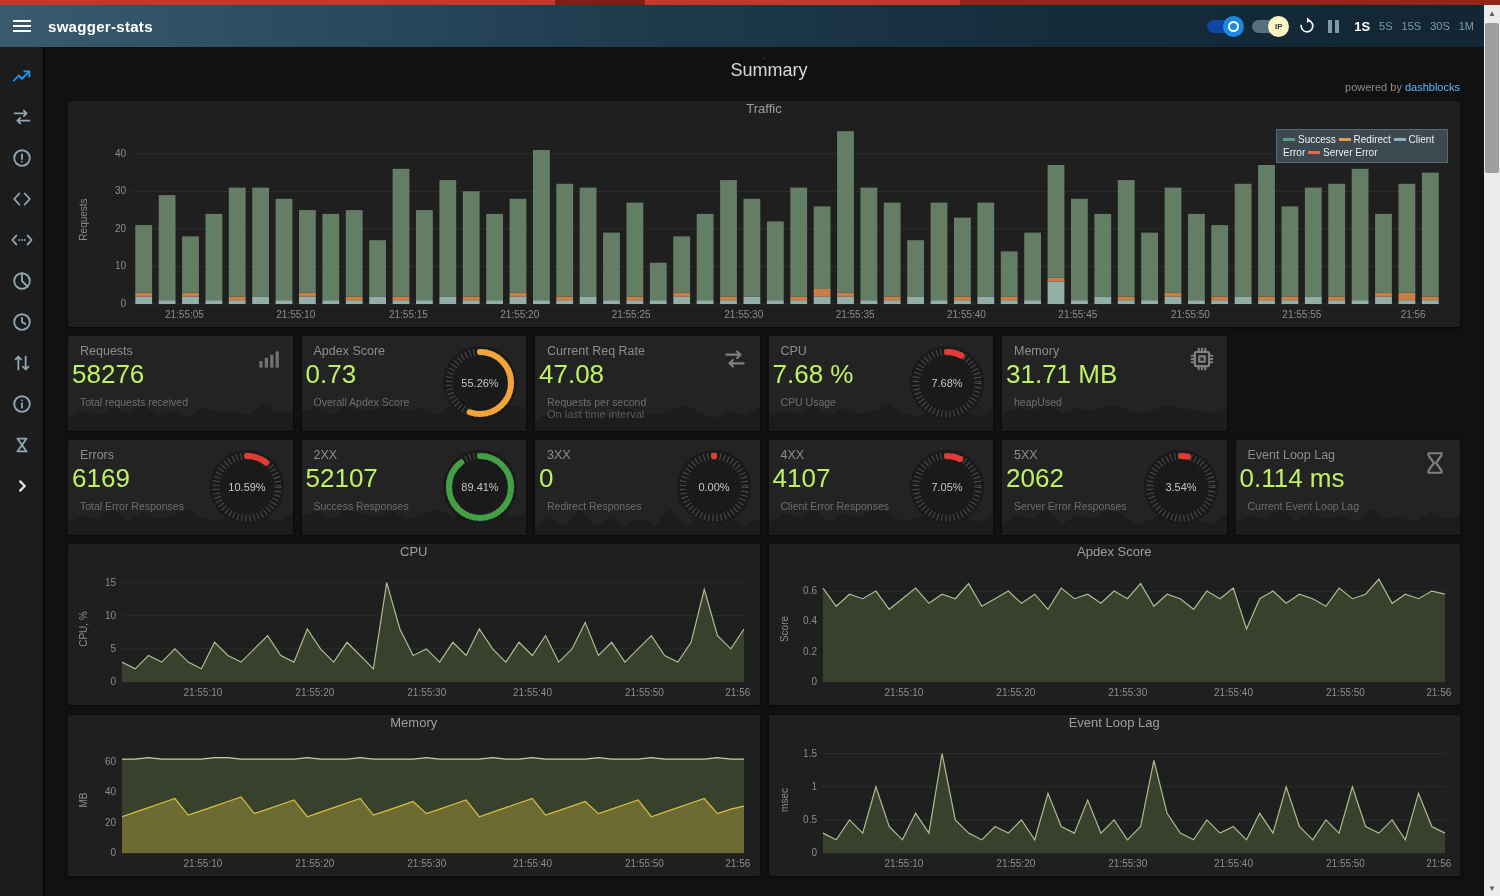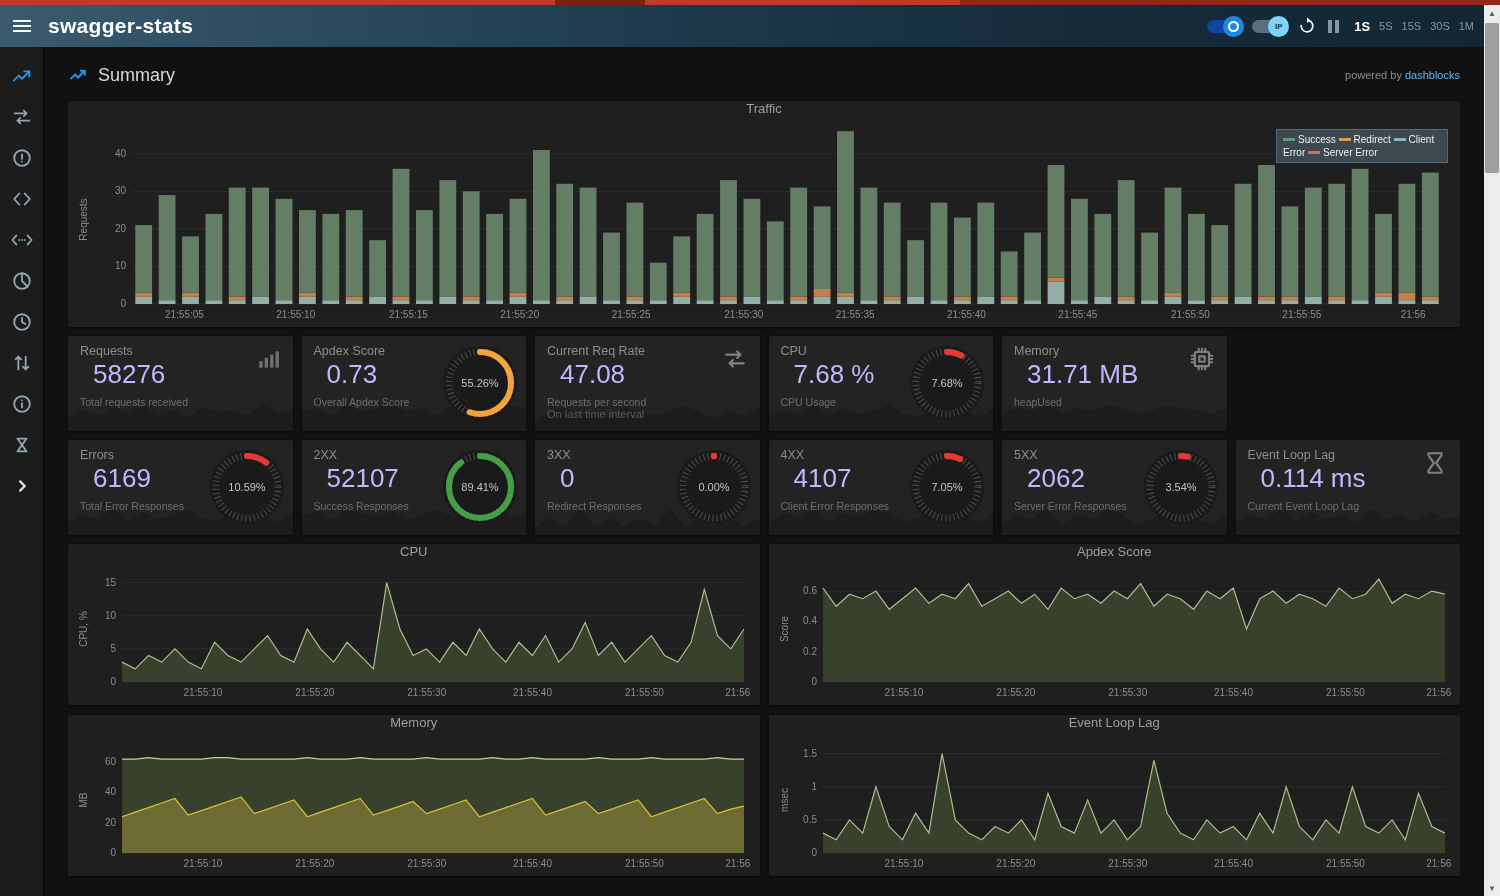--- a/index.html
+++ b/index.html
@@ -6,64 +6,64 @@
   html,body { width:1500px; height:896px; overflow:hidden; background:#111;
     font-family:"Liberation Sans", sans-serif; }
   .top-red { position:absolute; top:0; left:0; width:1500px; height:5px; z-index:50;
     background:linear-gradient(90deg,#c1392b 0%,#c1392b 37%,#7e1f14 37%,#7e1f14 43%,#c1392b 43%,#c1392b 64%,#93261a 64%,#93261a 100%); }
   
   .header { position:absolute; top:5px; left:0; right:16px; height:42px; z-index:40;
     background:linear-gradient(90deg,#3a5b6e 0%,#2b4c60 20%,#1d3a4c 45%,#152c3a 72%,#122633 100%);
     display:flex; align-items:center; }
   .hamburger { width:44px; height:42px; display:flex; flex-direction:column; justify-content:center; align-items:center; gap:3px; cursor:pointer; }
   .hamburger span { display:block; width:18px; height:2px; background:#fff; }
-  .app-title { color:#fff; font-size:21px; font-weight:bold; letter-spacing:.3px; margin-left:4px; }
+  .app-title { color:#fff; font-size:15px; font-weight:bold; letter-spacing:.3px; margin-left:4px; }
   .header-right { margin-left:auto; display:flex; align-items:center; gap:11px; padding-right:10px; }
   .toggle { width:34px; height:13px; border-radius:7px; position:relative; cursor:pointer; }
   .toggle.blue { background:#0d47a1; }
   .toggle.grey { background:#56707e; }
   .knob { position:absolute; top:-4px; right:-3px; width:21px; height:21px; border-radius:50%;
     display:flex; align-items:center; justify-content:center; }
   .toggle.blue .knob { background:#1e88e5; }
-  .toggle.grey .knob { background:#7dd3fc; color:#22333c; font-size:8px; font-weight:bold; }
+  .toggle.grey .knob { background:#fef9c3; color:#22333c; font-size:8px; font-weight:bold; }
   .knob-ring { width:11px; height:11px; border:2px solid #fff; border-radius:50%; }
   .hicon { width:20px; height:20px; }
   .pause-bars { display:flex; gap:3px; cursor:pointer; }
   .pause-bars i { display:block; width:4px; height:13px; background:#7e99a8; }
   .intervals { display:flex; align-items:center; gap:9px; margin-left:4px; }
   .interval { color:#7e99a8; font-size:11px; cursor:pointer; }
   .interval.active { color:#fff; font-size:13px; font-weight:bold; }
   
   .scrollbar { position:absolute; top:5px; right:0; bottom:0; width:16px; background:#ececec; z-index:45; }
   .sb-arrow { height:16px; display:flex; align-items:center; justify-content:center; font-size:8px; color:#5a5a5a; cursor:pointer; }
   .sb-arrow.down { position:absolute; bottom:0; left:0; right:0; }
   .sb-thumb { position:absolute; top:18px; left:1px; width:14px; height:150px; background:#9f9f9f; border-radius:2px; cursor:grab; }
   
   .sidebar { position:absolute; top:47px; left:0; bottom:0; width:44px; background:#1c1c1c; border-right:1px solid #000; z-index:30; padding-top:8px; }
   .side-item { height:41px; display:flex; align-items:center; justify-content:center; cursor:pointer; }
   .sicon { width:22px; height:22px; fill:none; stroke:#8fa6b3; stroke-width:2; stroke-linecap:round; stroke-linejoin:round; }
   .side-item.active .sicon { stroke:#2196f3; }
   .side-item.chev .sicon { stroke:#e0e0e0; stroke-width:2.5; }
   
   .main { position:absolute; top:47px; left:44px; right:16px; bottom:0; background:#111; padding:10px 24px 0 24px; }
-  .summary-bar { display:flex; align-items:center; height:36px; margin-bottom:8px; }
+  .summary-bar { display:flex; align-items:center; height:36px; margin-bottom:8px;flex-direction:column; }
   .summary-title { color:#d8d8d8; font-size:18px; margin-left:10px; }
   .powered { margin-left:auto; font-size:11px; color:#8a8a8a; }
   .powered a { color:#64b5f6; text-decoration:none; cursor:pointer; }
   .panel { background:#1f1f1f; border-radius:2px; box-shadow:0 1px 3px rgba(0,0,0,.6); position:relative; }
   .panel-title { text-align:center; color:#9e9e9e; font-size:13px; }
   .traffic-panel { height:226px; margin-bottom:9px; }
   .chart-lg { position:absolute; top:24px; left:6px; right:6px; bottom:4px; }
   .legend-box { position:absolute; top:28px; right:12px; width:172px; background:#3c4951; border:1px solid #5a6a74;
     padding:3px 6px; font-size:10px; color:#eee; line-height:1.3; z-index:5; }
   .swatch { display:inline-block; width:12px; height:3px; margin:0 3px 2px 0; vertical-align:middle; }
   .cards { display:grid; grid-template-columns:repeat(6,1fr); gap:9px; margin-bottom:9px; }
   .card { position:relative; height:95px; background:#232323; border-radius:2px; overflow:hidden; box-shadow:0 1px 3px rgba(0,0,0,.6); }
   .card-title { position:absolute; top:8px; left:12px; color:#8d8d8d; font-size:12.5px; z-index:2; }
-  .card-value { position:absolute; top:23px; left:25px; color:#c4b5fd; font-size:26px; z-index:2; }
+  .card-value { position:absolute; top:23px; left:4px; color:#bef264; font-size:26px; z-index:2; }
   .card-sub { position:absolute; bottom:23px; left:12px; color:#6f6f6f; font-size:10.5px; z-index:2; }
   .card-sub2 { position:absolute; bottom:11px; left:12px; color:#5b5b5b; font-size:11px; z-index:2; }
   .card-spark { position:absolute; left:0; right:0; bottom:0; height:30px; z-index:1; }
   .card-gauge { position:absolute; top:9px; right:8px; width:76px; height:76px; z-index:3; }
   .card-icon { position:absolute; top:10px; right:12px; width:26px; height:26px; z-index:3; opacity:.9; }
   .cicon { width:26px; height:26px; fill:none; stroke:#8a8a8a; stroke-width:2; stroke-linecap:round; stroke-linejoin:round; }
   .cicon.fill { fill:#9e9e9e; stroke:none; }
   .charts { display:grid; grid-template-columns:1fr 1fr; gap:9px; margin-bottom:10px; }
   .chart-panel { height:161px; }
   .chart-sm { position:absolute; top:24px; left:6px; right:6px; bottom:4px; }

